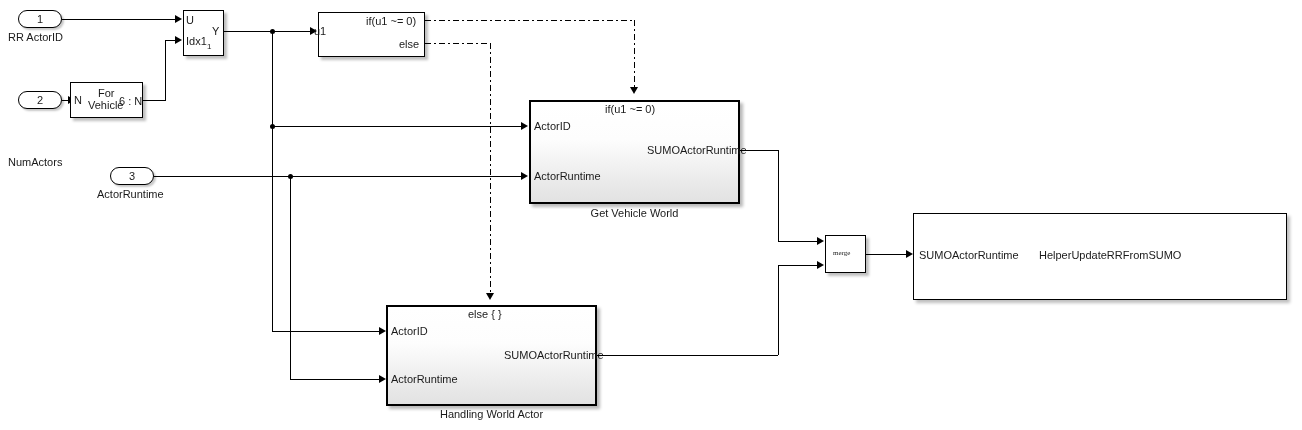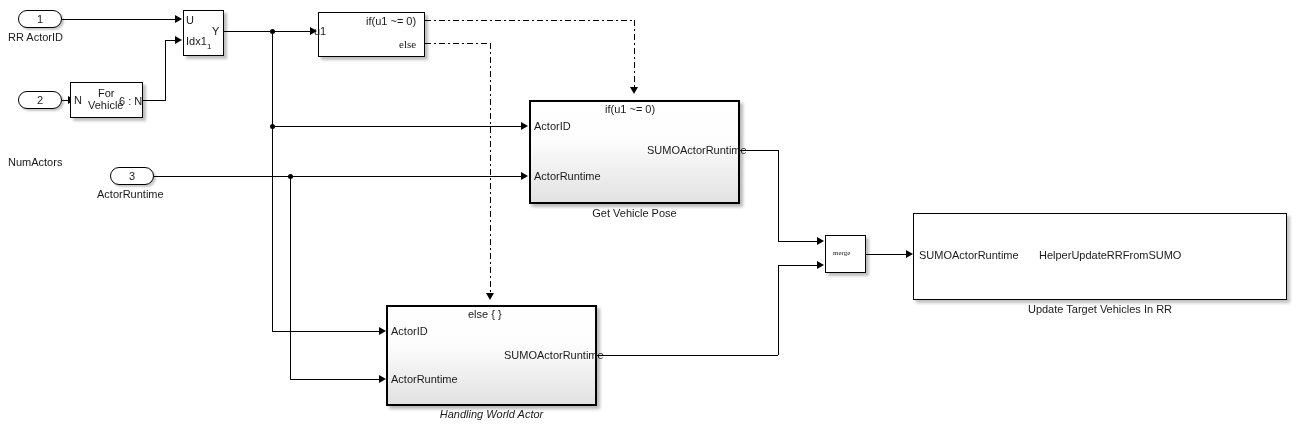--- a/index.html
+++ b/index.html
@@ -103,57 +103,56 @@
   <div class="h" style="left:154px;top:176px;width:368px;"></div>
   <div class="ar ar-r" style="left:521px;top:171.5px;"></div>
   <div class="dot" style="left:287.5px;top:173.5px;"></div>
   <div class="v" style="left:290px;top:176px;height:203px;"></div>
   <div class="h" style="left:290px;top:379px;width:90px;"></div>
   <div class="ar ar-r" style="left:379px;top:374.5px;"></div>
 
   <div class="rblk" style="left:318px;top:12px;width:107px;height:45px;"></div>
   <div class="port-txt" style="left:314px;top:26px;">u1</div>
   <div class="port-txt" style="left:366px;top:16px;">if(u1 ~= 0)</div>
-  <div class="port-txt" style="left:399px;top:39px;font-family:Liberation Serif, serif;">else</div>
+  <div class="port-txt" style="left:399px;top:39px;">else</div>
 
   <div class="ctl-h" style="left:425px;top:20px;width:210px;"></div>
   <div class="ctl-v" style="left:634px;top:20px;height:69px;"></div>
   <div class="ar ar-d" style="left:630px;top:87px;"></div>
 
   <div class="ctl-h" style="left:425px;top:43px;width:66px;"></div>
   <div class="ctl-v" style="left:490px;top:43px;height:252px;"></div>
   <div class="ar ar-d" style="left:486px;top:293px;"></div>
 
   <div class="sub" style="left:529px;top:100px;width:211px;height:104px;"></div>
   <div class="port-txt" style="left:605px;top:104px;">if(u1 ~= 0)</div>
   <div class="port-txt" style="left:534px;top:121px;">ActorID</div>
   <div class="port-txt" style="left:534px;top:171px;">ActorRuntime</div>
   <div class="port-txt" style="left:647px;top:145px;">SUMOActorRuntime</div>
-  <div class="blk-cap" style="left:529px;top:208px;width:211px;">Get Vehicle Pose</div>
+  <div class="blk-cap" style="left:529px;top:208px;width:211px;">Get Vehicle World</div>
 
   <div class="h" style="left:740px;top:150px;width:38px;"></div>
   <div class="v" style="left:778px;top:150px;height:91px;"></div>
   <div class="h" style="left:778px;top:241px;width:40px;"></div>
   <div class="ar ar-r" style="left:817px;top:236.5px;"></div>
 
   <div class="sub" style="left:386px;top:305px;width:211px;height:101px;"></div>
   <div class="port-txt" style="left:468px;top:309px;">else { }</div>
   <div class="port-txt" style="left:391px;top:326px;">ActorID</div>
   <div class="port-txt" style="left:391px;top:374px;">ActorRuntime</div>
   <div class="port-txt" style="left:504px;top:350px;">SUMOActorRuntime</div>
-  <div class="blk-cap" style="left:386px;top:409px;width:211px;font-style:italic;">Handling World Actor</div>
+  <div class="blk-cap" style="left:386px;top:409px;width:211px;">Handling World Actor</div>
 
   <div class="h" style="left:597px;top:355px;width:181px;"></div>
   <div class="v" style="left:778px;top:265px;height:90px;"></div>
   <div class="h" style="left:778px;top:265px;width:40px;"></div>
   <div class="ar ar-r" style="left:817px;top:260.5px;"></div>
 
   <div class="rblk" style="left:825px;top:235px;width:41px;height:38px;"></div>
   <div class="port-txt" style="left:833px;top:250px;font-size:7px;font-family:'Liberation Serif',serif;">merge</div>
   <div class="h" style="left:866px;top:254px;width:41px;"></div>
   <div class="ar ar-r" style="left:906px;top:249.5px;"></div>
 
   <div class="flat" style="left:913px;top:213px;width:374px;height:87px;"></div>
   <div class="port-txt" style="left:919px;top:250px;">SUMOActorRuntime</div>
   <div class="port-txt" style="left:1039px;top:250px;text-align:center;">HelperUpdateRRFromSUMO</div>
-  <div class="blk-cap" style="left:913px;top:304px;width:374px;">Update Target Vehicles In RR</div>
 
 </div>
 
 </body></html>

